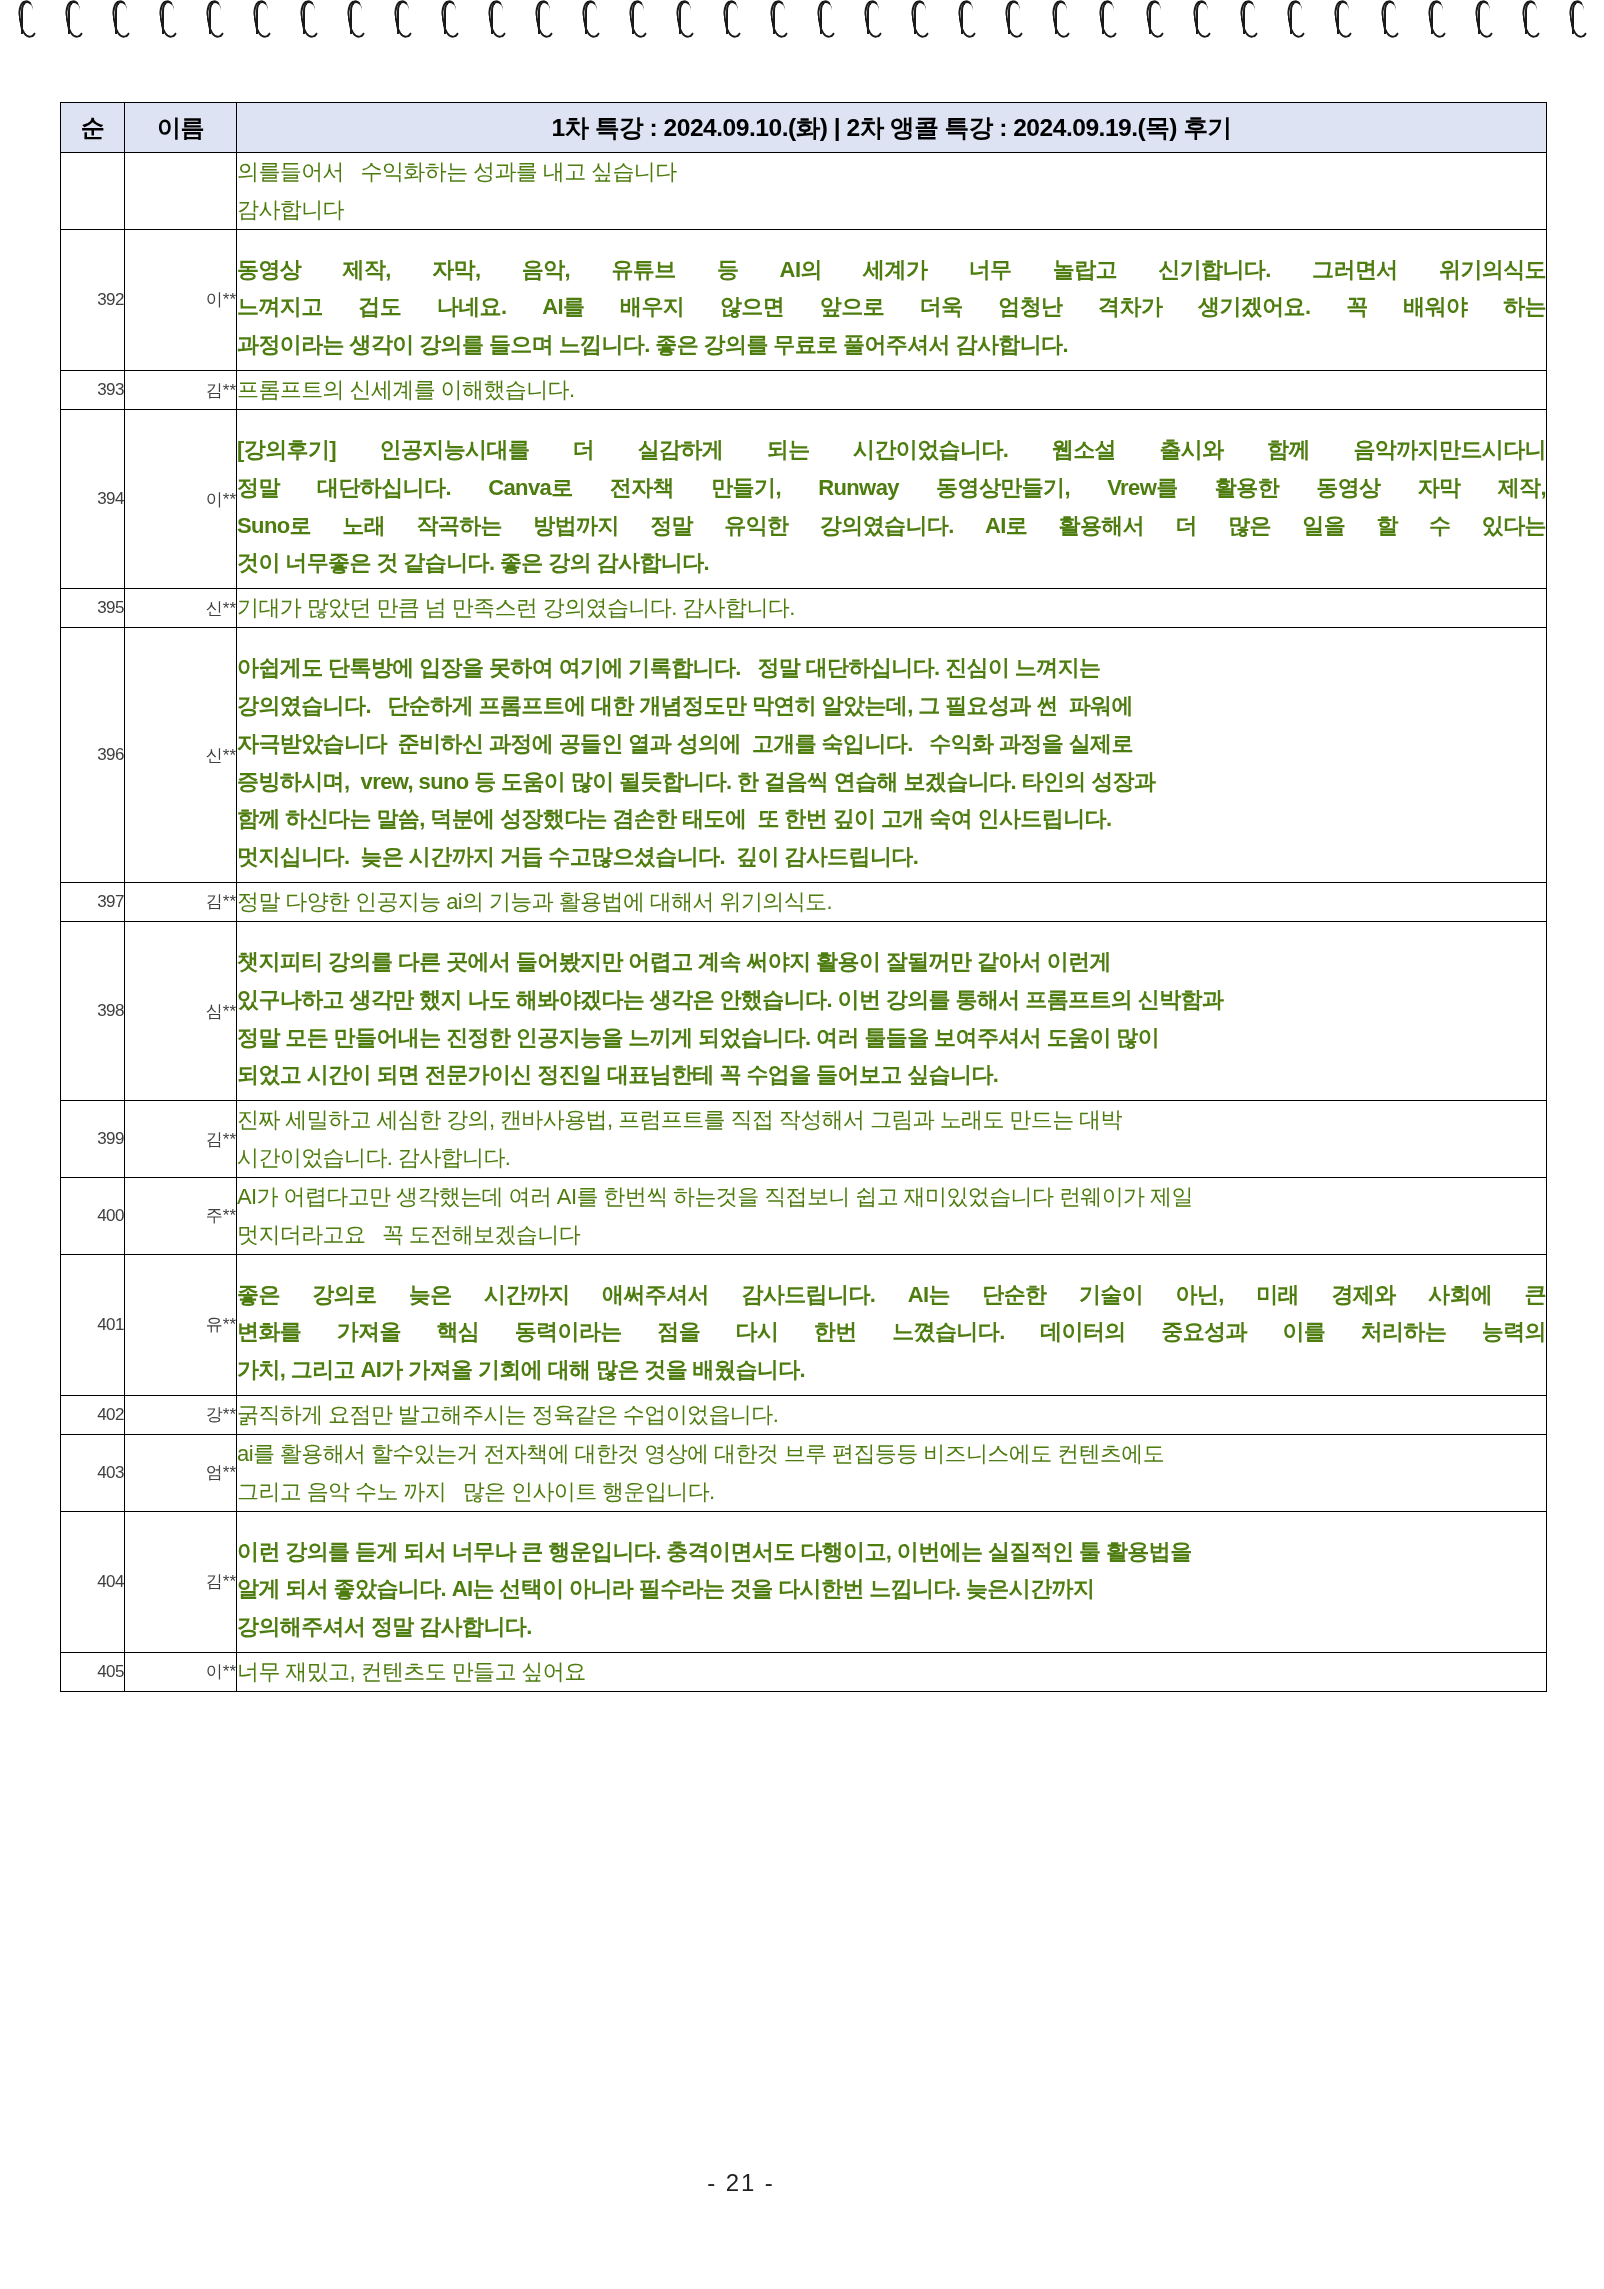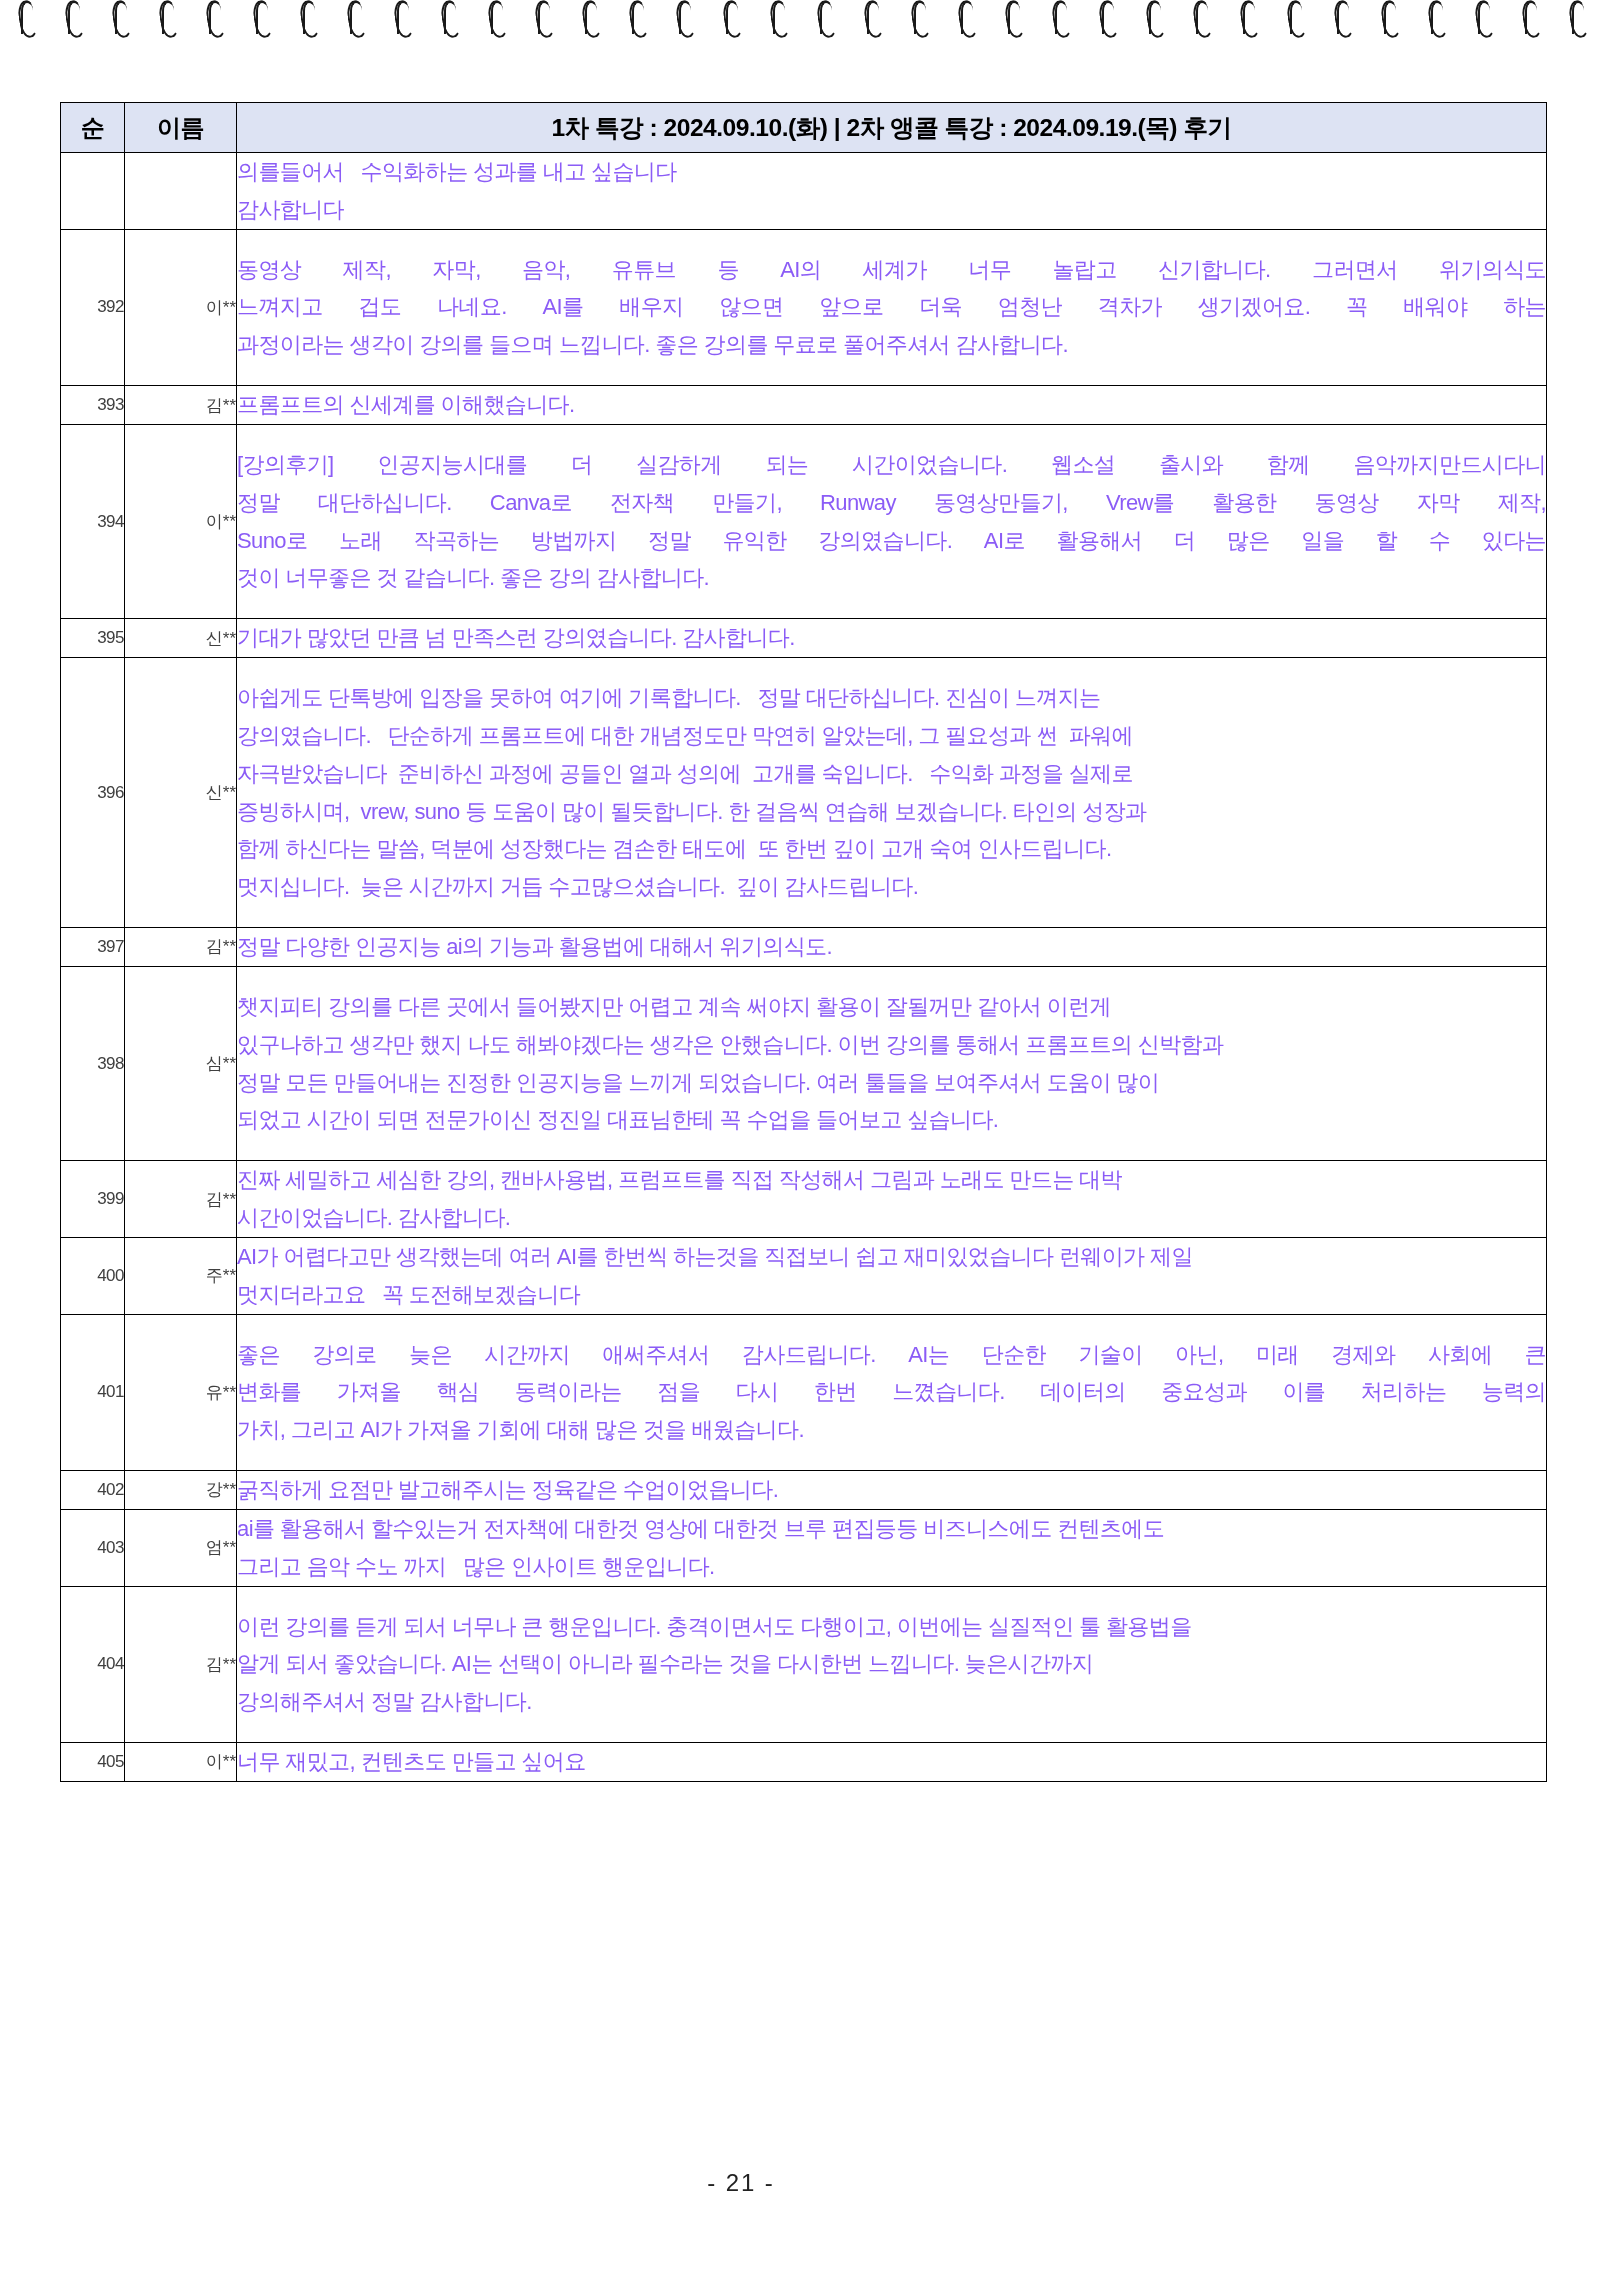--- a/index.html
+++ b/index.html
@@ -110,41 +110,41 @@
     color: #404040;
     letter-spacing: -0.5px;
   }
   td.cell-name {
     letter-spacing: 0px;
   }
   td.cell-body {
     padding: 9.5px 11.4px 9.5px 13.2px;
     font-size: 22px;
     line-height: 1.72;
-    color: #8b5cf6;
+    color: #4d7c0f;
     letter-spacing: -0.6px;
     text-align: justify;
     text-justify: inter-character;
     word-break: keep-all;
   }
   td.cell-body .line {
     display: block;
     white-space: pre-wrap;
   }
   
   td.cell-body.justified .line {
     text-align: justify;
     text-align-last: justify;
   }
   td.cell-body.justified .line.last {
     text-align: right;
     text-align-last: left;
   }
 
-  tr.row-tall td.cell-body { padding-top: 21px; padding-bottom: 21px; }
+  tr.row-tall td.cell-body { padding-top: 21px; padding-bottom: 6px; font-weight: bold; }
 
   
   #page-footer {
     position: absolute;
     left: 0;
     top: 2125px;
     width: 1482px;
     text-align: center;
     font-size: 24px;
     color: #222;

